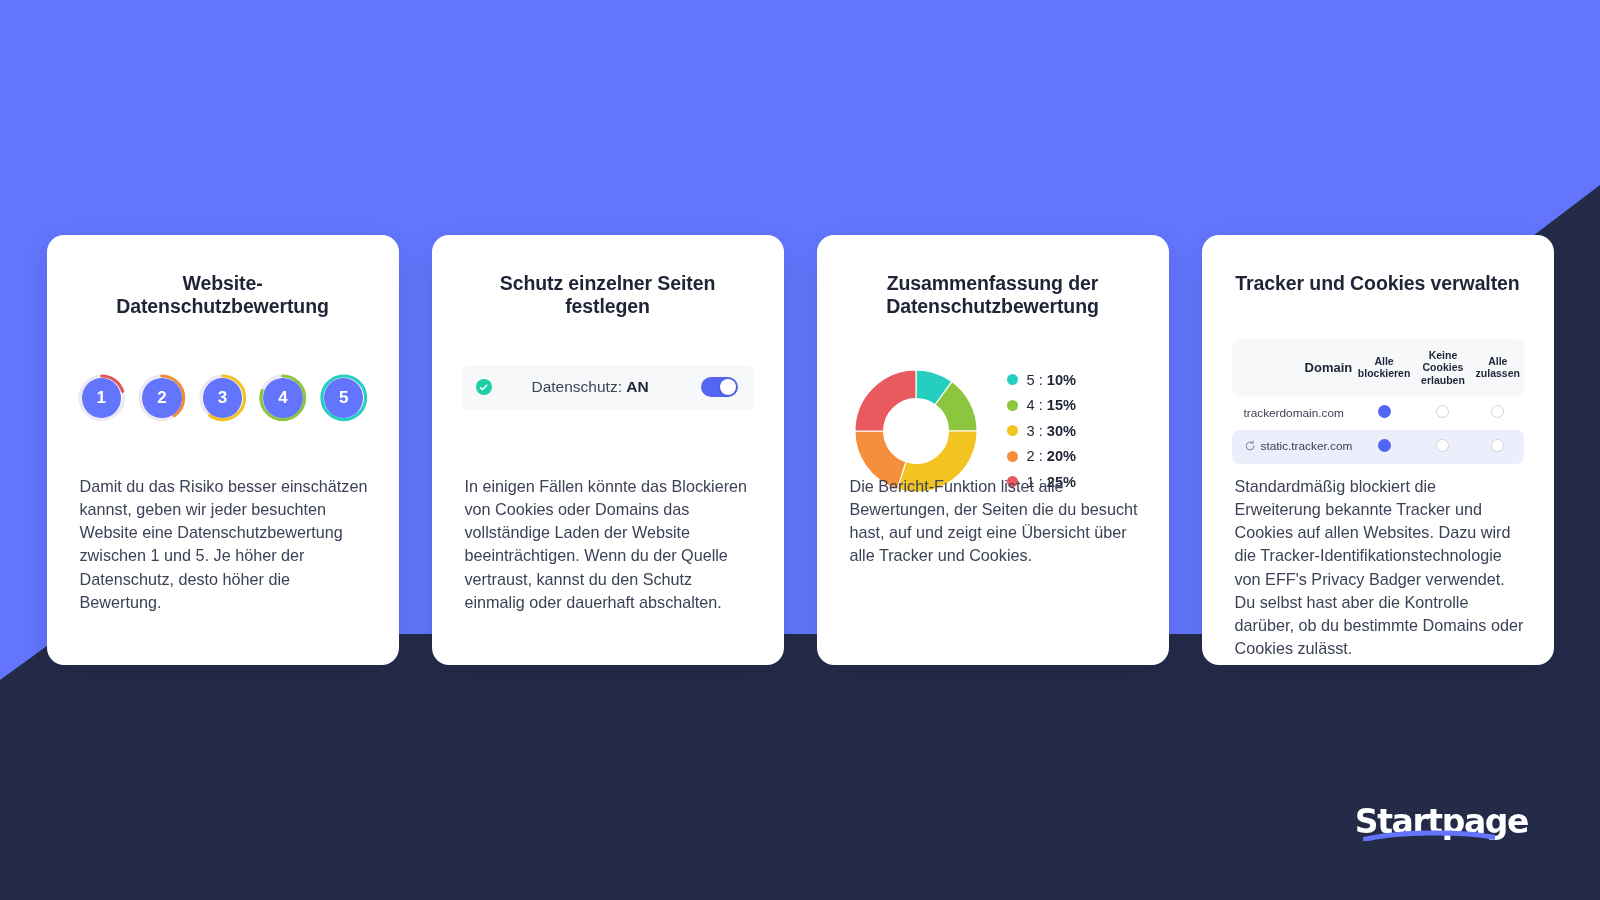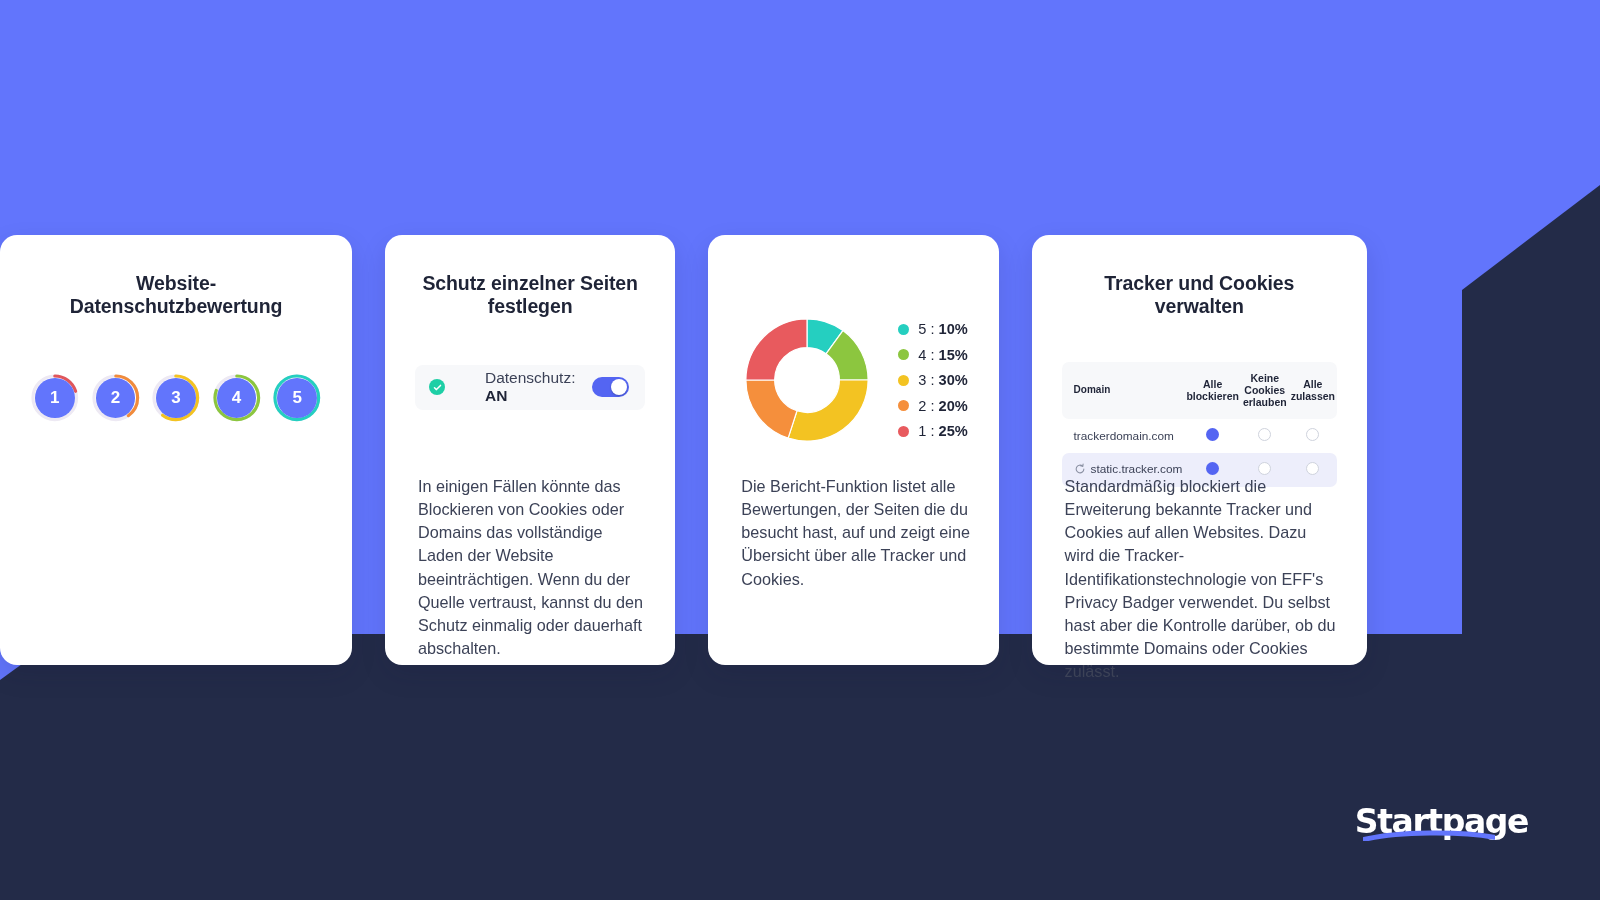--- a/index.html
+++ b/index.html
@@ -12,21 +12,21 @@
   }
 
   
   #bg-layer { position:absolute; inset:0; z-index:0; }
   #bg-purple { position:absolute; inset:0; background:#6275FC; }
   #bg-navy-svg { position:absolute; inset:0; width:1600px; height:900px; display:block; }
 
   
   #cards {
     position:absolute; z-index:3;
-    left:0; top:235px; width:1367px;
+    left:0; top:235px; width:1600px;
     display:flex; justify-content:center; gap:33px;
   }
   .card {
     width:352px; height:430px;
     background:#ffffff;
     border-radius:17px;
     box-shadow:0 10px 26px rgba(20,25,60,.13);
     box-sizing:border-box;
     padding:32px 30px 0 30px;
     position:relative;
@@ -99,21 +99,21 @@
   .legend-text { font-size:14.6px; color:#1F2437; white-space:nowrap; }
   .legend-text b { font-weight:bold; }
 
   
   #tracker-table { margin-top:44px; width:100%; border-collapse:collapse; }
   #tracker-table th {
     font-size:10.5px; font-weight:bold; color:#1F2437;
     background:#F7F8FA; line-height:1.18; padding:10px 2px 10px 2px;
     vertical-align:middle;
   }
-  #tracker-table th.th-domain { text-align:left; padding-left:12px; font-size:10px; }
+  #tracker-table th.th-domain { text-align:right; padding-left:12px; font-size:13px; }
   #tracker-table td { font-size:11.8px; color:#3C4257; padding:9px 2px; text-align:center; }
   #tracker-table td.td-domain { text-align:left; padding-left:12px; white-space:nowrap; }
   #tracker-table tr.alt td { background:#EDEEFB; }
   #tracker-table tr.alt td:first-child { border-radius:7px 0 0 7px;margin-top:24px; }
   #tracker-table tr.alt td:last-child  { border-radius:0 7px 7px 0; }
   #tracker-table thead th:first-child { border-radius:7px 0 0 7px; }
   #tracker-table thead th:last-child  { border-radius:0 7px 7px 0; }
   .radio { display:inline-block; width:13px; height:13px; border-radius:50%; box-sizing:border-box; }
   .radio.sel   { background:#5465F2; }
   .radio.unsel { border:1.4px solid #CFD3DD; background:#fff; }
@@ -182,20 +182,21 @@
       </div>
 
       <div class="ring-wrap">
         <svg viewBox="0 0 50 50">
           <circle cx="25" cy="25" r="22" fill="none" stroke="#EDE9F3" stroke-width="3.2"></circle>
           <circle class="ring-arc" cx="25" cy="25" r="22" fill="none" stroke-width="3.2" stroke-linecap="round" stroke="#25CFC0" stroke-dasharray="138.23007675795088 138.23007675795088"></circle>
         </svg>
         <div class="ring-num">5</div>
       </div>
     </div>
+    <div class="card-body">Damit du das Risiko besser einschätzen kannst, geben wir jeder besuchten Website eine Datenschutzbewertung zwischen 1 und 5. Je höher der Datenschutz, desto höher die Bewertung.</div>
   </div>
 
   <div class="card">
     <div class="card-title">Schutz einzelner Seiten festlegen</div>
     <div id="toggle-list" class="visual">
 
       <div class="toggle-row">
         <span class="status-dot dot-on">
           <svg width="9" height="9" viewBox="0 0 12 12">
               <path d="M2 6.3 L4.6 8.8 L10 3.2" fill="none" stroke="#fff" stroke-width="2" stroke-linecap="round" stroke-linejoin="round"></path>
@@ -206,20 +207,24 @@
             <span class="knob"></span>
           </span>
       </div>
 
 
     </div>
     <div class="card-body">In einigen Fällen könnte das Blockieren von Cookies oder Domains das vollständige Laden der Website beeinträchtigen. Wenn du der Quelle vertraust, kannst du den Schutz einmalig oder dauerhaft abschalten.</div>
   </div>
 
   <div class="card">
+    <div class="card-title">
+      <span>Zusammenfassung der</span><br>
+      <span>Datenschutzbewertung</span>
+    </div>
     <div id="donut-area">
       <svg id="donut-svg" viewBox="0 0 100 100">
           <path d="M50 3 A47 47 0 0 1 77.62590685774623 11.976201264377472 L64.64173063460551 29.84738667012006 A24.91 24.91 0 0 0 50 25.09 Z" fill="#25CFC0" stroke="#fff" stroke-width="0.9"></path>
           <path d="M77.62590685774623 11.976201264377472 A47 47 0 0 1 97 50 L74.91 50 A24.91 24.91 0 0 0 64.64173063460551 29.84738667012006 Z" fill="#8CC63F" stroke="#fff" stroke-width="0.9"></path>
           <path d="M97 50 A47 47 0 0 1 35.47620126437747 94.69965626587222 L42.302386670120065 73.69081782091227 A24.91 24.91 0 0 0 74.91 50 Z" fill="#F3C322" stroke="#fff" stroke-width="0.9"></path>
           <path d="M35.47620126437747 94.69965626587222 A47 47 0 0 1 3 50.00000000000001 L25.09 50 A24.91 24.91 0 0 0 42.302386670120065 73.69081782091227 Z" fill="#F58F3C" stroke="#fff" stroke-width="0.9"></path>
           <path d="M3 50.00000000000001 A47 47 0 0 1 49.99999999999999 3 L49.99999999999999 25.09 A24.91 24.91 0 0 0 25.09 50 Z" fill="#E85A5E" stroke="#fff" stroke-width="0.9"></path>
         </svg>
       <div id="legend">
         <div class="legend-row">

